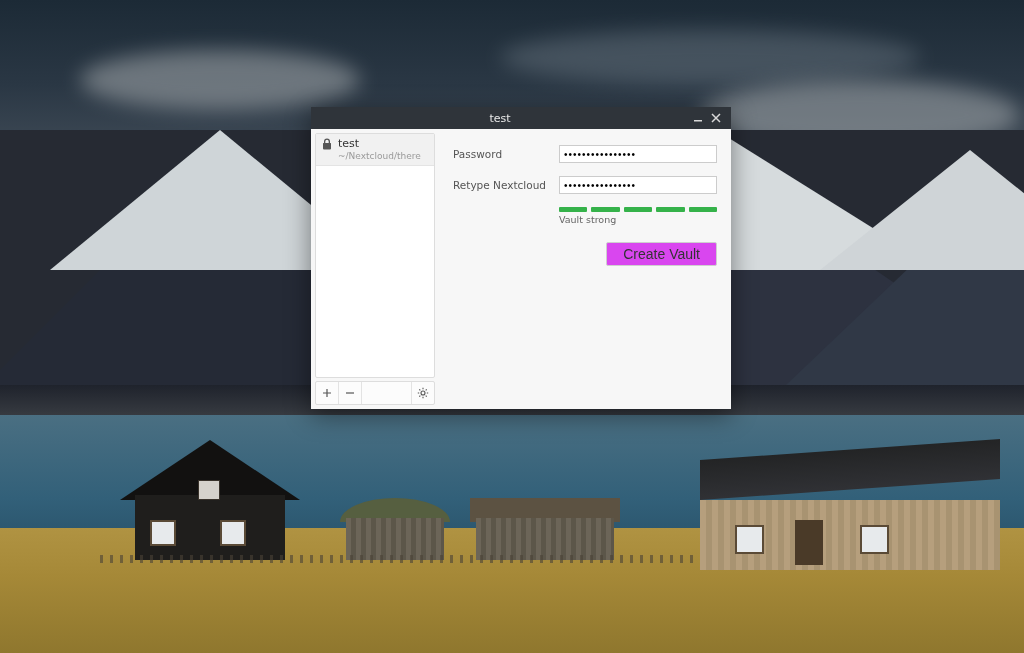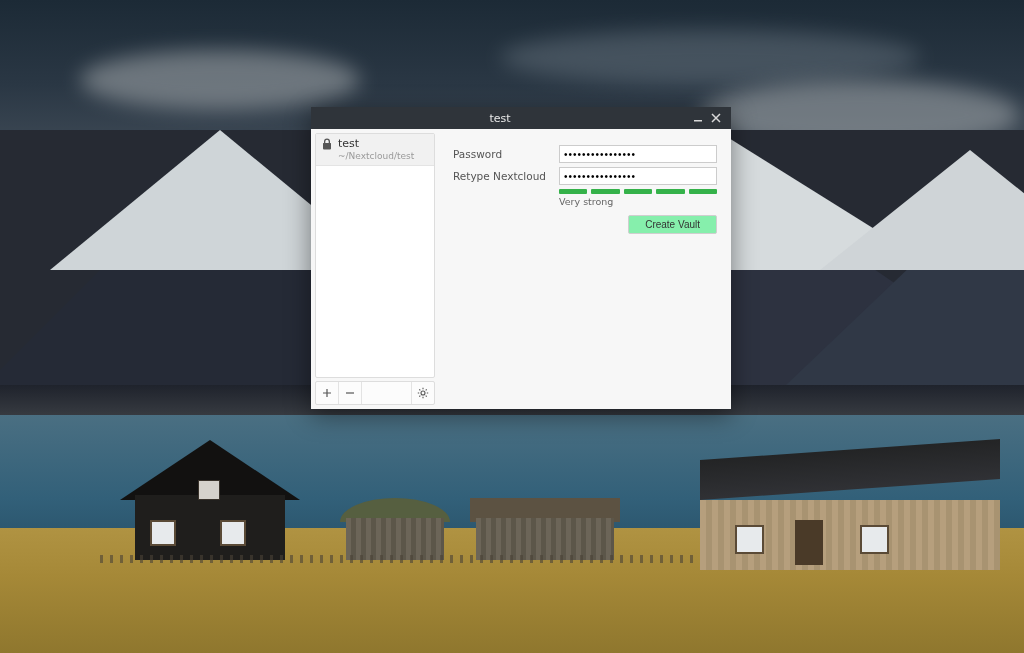--- a/index.html
+++ b/index.html
@@ -247,21 +247,21 @@
   }
   .sidebar-toolbar .tb-spacer { flex:1; border-right: 1px solid #e3e3e3; }
   .sidebar-toolbar .tb-btn:last-child { border-right:none; }
 
   
   .main {
     flex: 1;
     padding: 16px 14px 10px 14px;
     display: flex;
     flex-direction: column;
-    gap: 4px;
+    gap: 13px;
     font-size: 10.5px;
     color: #555;
   }
   .form-row {
     display: flex;
     align-items: center;
     gap: 10px;
   }
   .form-row label {
     width: 96px;
@@ -304,25 +304,25 @@
     color: #555;
     line-height: 1.3;
   }
 
   .actions {
     display: flex;
     justify-content: flex-end;
     margin-top: 4px;
   }
   .actions button {
-    background: #86efac;
+    background: #d946ef;
     border: 1px solid #cfcfcf;
     border-radius: 2px;
     padding: 3px 16px;
-    font-size: 10px;
+    font-size: 14px;
     color: #333;
   }
 </style>
 </head>
 <body>
 
 <div class="wallpaper">
   <div class="sky">
     <div class="cloud c1"></div>
     <div class="cloud c2"></div>
@@ -389,21 +389,21 @@
     <div class="sidebar">
       <div class="vault-list">
         <div class="vault-item">
           <span class="lock-icon">
             <svg width="10" height="12" viewBox="0 0 10 12">
                 <path fill="#555" d="M2 5V3.5a3 3 0 0 1 6 0V5h.5a.5.5 0 0 1 .5.5v5a1 1 0 0 1-1 1H2a1 1 0 0 1-1-1v-5A.5.5 0 0 1 1.5 5H2zm1.3 0h3.4V3.5a1.7 1.7 0 1 0-3.4 0V5z"></path>
               </svg>
           </span>
           <span class="texts">
             <span class="name">test</span>
-            <span class="path">~/Nextcloud/test</span>
+            <span class="path">~/Nextcloud/there</span>
           </span>
         </div>
       </div>
 
       <div class="sidebar-toolbar">
         <span class="tb-btn">
           <svg width="10" height="10" viewBox="0 0 10 10">
               <path d="M5 1v8M1 5h8" stroke="#555" stroke-width="1.2"></path>
             </svg>
         </span>
@@ -437,21 +437,21 @@
       </div>
 
       <div class="strength-wrap">
         <div class="strength-bars">
           <span class="bar"></span>
             <span class="bar"></span>
             <span class="bar"></span>
             <span class="bar"></span>
             <span class="bar"></span>
         </div>
-        <span class="strength-label">Very strong</span>
+        <span class="strength-label">Vault strong</span>
       </div>
 
 
       <div class="actions">
         <button>Create Vault</button>
       </div>
 
     </div>
 
   </div>

